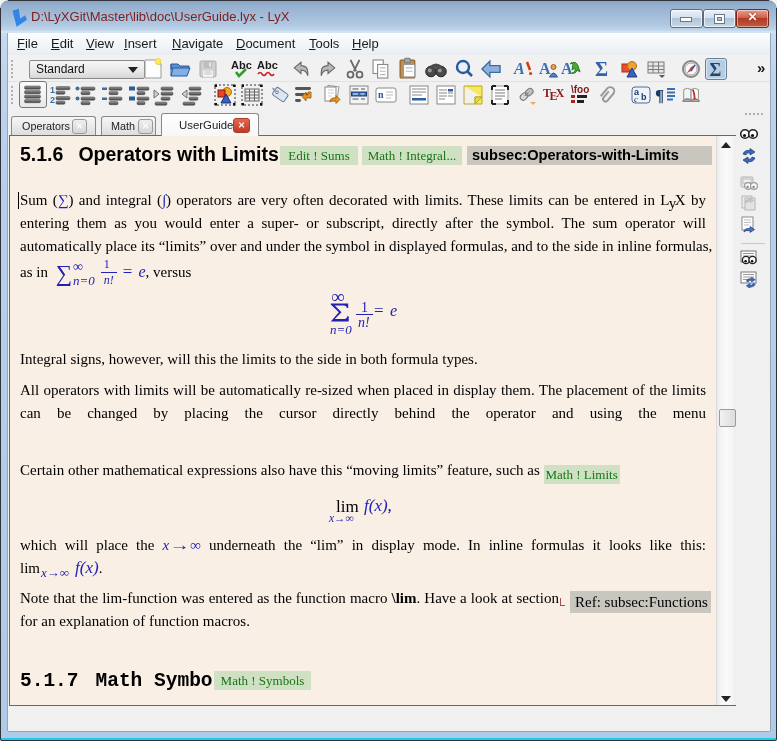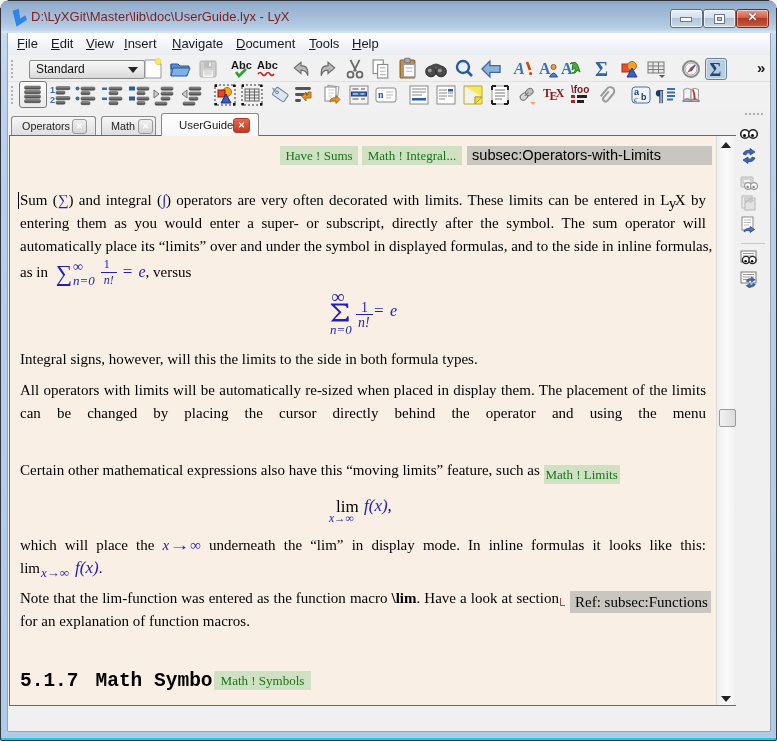--- a/index.html
+++ b/index.html
@@ -426,23 +426,24 @@
         <span class="cl" style="left:36px;top:2px">✕</span>
       </div>
     <div class="tab active" style="left:153px;top:3px;width:98px;height:23px">
         <span style="position:absolute;left:17px;top:5px;font-size:11.4px">UserGuide</span>
         <span class="cl red" style="left:71px;top:4px;width:17px">✕</span>
       </div>
   </div>
   <div id="docpane">
     <div id="doc">
       <div style="position:absolute;left:8px;top:56px;width:1px;height:17px;background:#000"></div>
-      <span class="box gbox" style="position:absolute;left:270px;top:10px;width:78px">Have ! Sums</span>
+      <div style="position:absolute;left:10px;top:7px;font-family:'Liberation Sans',sans-serif;font-weight:bold;font-size:19.5px;white-space:nowrap">5.1.6<span style="display:inline-block;width:15px"></span>Operators with Limits</div>
+      <span class="box gbox" style="position:absolute;left:270px;top:10px;width:78px">Edit ! Sums</span>
       <span class="box gbox" style="position:absolute;left:352px;top:10px;width:100px">Math ! Integral...</span>
-      <span class="box grbox" style="position:absolute;left:457px;top:10px;width:245px;font-family:'Liberation Sans',sans-serif;font-weight:normal;font-size:14.6px;text-align:left;padding-left:5px">subsec:Operators-with-Limits</span>
+      <span class="box grbox" style="position:absolute;left:457px;top:10px;width:245px;font-family:'Liberation Sans',sans-serif;font-weight:bold;font-size:14.6px;text-align:left;padding-left:5px">subsec:Operators-with-Limits</span>
 
       <div class="line" style="top:53px">Sum (<span class="m">∑</span>) and integral (<span class="m">∫</span>) operators are very often decorated with limits. These limits can be entered in L<span style="margin:0 -1.5px 0 -0.5px;vertical-align:-2.5px">y</span>X by</div>
       <div class="line" style="top:76px">entering them as you would enter a super- or subscript, directly after the symbol. The sum operator will</div>
       <div class="line" style="top:99px">automatically place its “limits” over and under the symbol in displayed formulas, and to the side in inline formulas,</div>
       <div class="line last" style="top:122px">as in <span class="m"><span style="display:inline-block;width:4px"></span><span style="font-size:23px;line-height:15px;vertical-align:-4px">∑</span><span style="display:inline-block;vertical-align:-8px;line-height:1;margin-left:1px"><span style="display:block;font-size:14px;line-height:9px;text-align:left">∞</span><span style="display:block;font-size:13px;font-style:italic;margin-top:3px">n=0</span></span><span style="display:inline-block;text-align:center;vertical-align:-7px;line-height:1;margin-left:6px"><span style="display:block;font-size:12px;padding:0 3px">1</span><span style="display:block;font-size:12px;font-style:italic;border-top:1px solid #2121b3;margin-top:1.5px;padding:1px 3px 0">n!</span></span><span style="margin-left:6px;font-size:17px">=</span><span style="font-style:italic;margin-left:6px;font-size:16px">e</span></span>, versus</div>
 
       <div style="position:absolute;left:10px;top:150px;width:686px;height:50px;color:#2121b3">
         <span style="position:absolute;left:311px;top:4px;font-size:19px;line-height:13px">∞</span>
         <svg style="position:absolute;left:310px;top:16.5px" width="20" height="19" viewBox="0 0 20 19">
             <path d="M0.8 0.5 H18.2 V5 H16.8 Q16.4 2.6 13.4 2.6 H4.8 L11.5 9.3 L4.8 16 H13.8 Q16.8 16 17.3 13.2 H18.7 V18.5 H0.8 L8.8 9.3 L0.8 1.5 Z" fill="#2121b3"></path>

